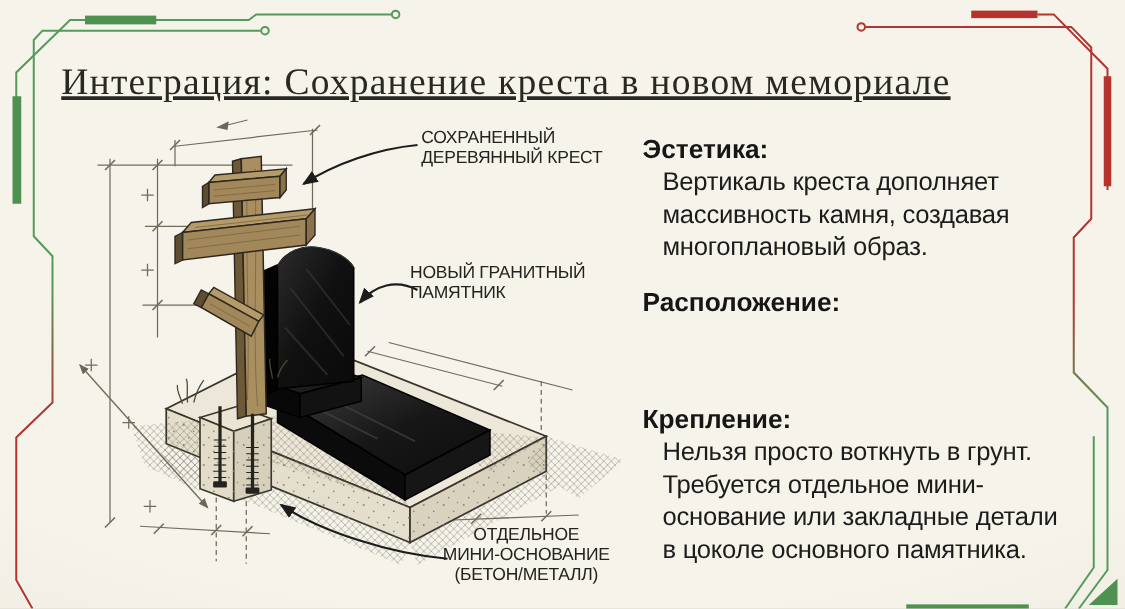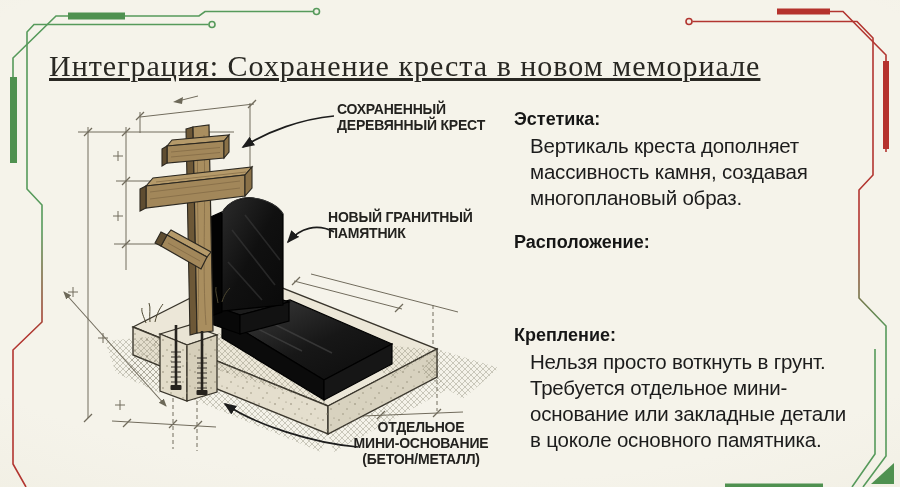--- a/index.html
+++ b/index.html
@@ -3,27 +3,27 @@
 <meta charset="utf-8">
 <style>
   html,body{margin:0;padding:0;background:#d8d5c8;}
   .stage{position:relative;width:900px;height:487px;overflow:hidden;
     background:radial-gradient(ellipse 130% 110% at 50% 42%, #f5f3ea 52%, #edebdd 88%, #e6e3d4 100%);
     font-family:"Liberation Sans",sans-serif;color:#1f1f1f;}
   svg.layer{position:absolute;left:0;top:0;width:900px;height:487px;display:block;}
   .title{position:absolute;left:49px;top:48px;width:820px;
     font-family:"Liberation Serif","DejaVu Serif",serif;font-size:30px;line-height:36px;
     letter-spacing:1px;color:#292823;white-space:nowrap;text-decoration:underline;}
-  .dlabel{position:absolute;font-size:14px;line-height:16px;font-weight:700;
+  .dlabel{position:absolute;font-size:14px;line-height:16px;font-weight:400;
     letter-spacing:-0.2px;color:#23221f;white-space:pre-line;}
   .dlabel.cross{left:337px;top:101px;}
   .dlabel.monument{left:328px;top:209px;}
   .dlabel.foundation{left:352px;top:419px;width:138px;text-align:center;}
   .sec{position:absolute;left:514px;width:350px;}
-  .sec .h{font-size:18px;line-height:27px;font-weight:700;color:#161616;}
+  .sec .h{font-size:21px;line-height:27px;font-weight:700;color:#161616;}
   .sec .b{font-size:20.5px;line-height:26px;letter-spacing:-0.2px;color:#1c1c1c;white-space:pre-line;margin-left:16px;}
   .sec1{top:106px;} .sec2{top:229px;} .sec3{top:322px;}
 </style>
 </head>
 <body>
 
 <div class="stage">
 
   <svg class="layer" viewBox="0 0 900 487">
     <defs>

